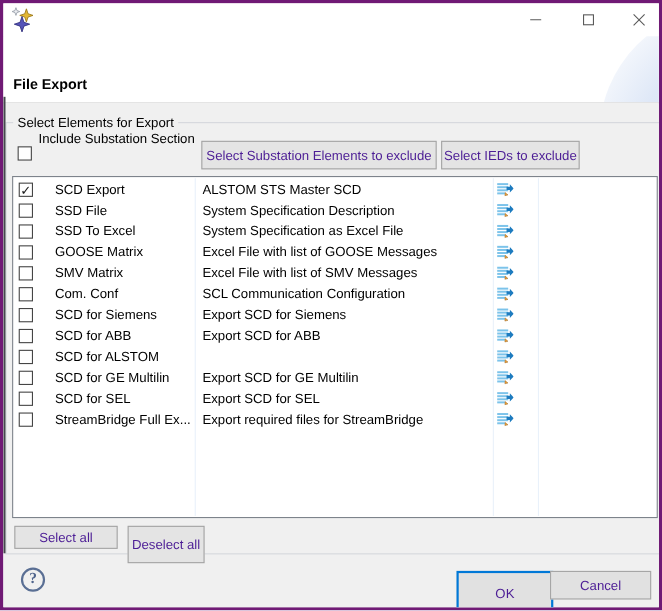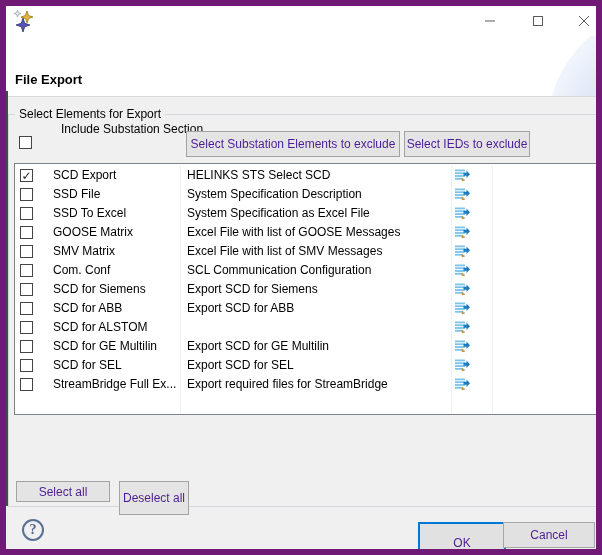--- a/index.html
+++ b/index.html
@@ -1,19 +1,19 @@
 <!DOCTYPE html>
 <html><head>
 <meta charset="utf-8">
 <style>
   html,body{margin:0;padding:0;background:#ffffff;}
   *{box-sizing:border-box;}
   .window{
     position:relative;width:602px;height:555px;
-    border:6px solid #701a75;background:#ffffff;overflow:hidden;
+    border:3px solid #701a75;background:#ffffff;overflow:hidden;
     font-family:"Liberation Sans","DejaVu Sans",sans-serif;font-size:12px;color:#000;
   }
   
   .titlebar{position:absolute;left:0;top:0;width:100%;height:30px;background:#ffffff;}
   .app-icon{position:absolute;left:6px;top:3px;width:24px;height:24px;}
   .winbtn{position:absolute;top:0;width:30px;height:30px;display:flex;align-items:center;justify-content:center;cursor:default;}
   .winbtn svg{display:block;}
   .btn-min{left:469px;} .btn-max{left:517px;} .btn-close{left:563px;}
   
   .banner{position:absolute;left:0;top:30px;width:100%;height:60px;background:#fff;overflow:hidden;}
@@ -27,30 +27,30 @@
   .body{position:absolute;left:0;top:91px;width:100%;height:464px;background:#f0f0f0;}
   .edge-artifact{position:absolute;left:0;top:85px;width:2px;height:415px;background:#45484d;z-index:5;}
   
   .group{position:absolute;left:2px;top:108px;width:596px;height:393px;border:1px solid #d4d7dc;}
   .group-label{position:absolute;left:6px;top:-8px;background:#f0f0f0;padding:0 4px;white-space:nowrap;}
   
   .cb{display:inline-block;width:13px;height:13px;border:1px solid #454545;background:#fff;
       text-align:center;line-height:12px;font-size:12px;color:#1b1b1b;}
   .cb.checked::after{content:"\2713";}
   .include-cb{position:absolute;left:10px;top:21px;}
-  .include-label{position:absolute;left:29px;top:7px;line-height:14px;white-space:nowrap;margin-left:23px;}
+  .include-label{position:absolute;left:29px;top:7px;line-height:14px;white-space:nowrap;}
   .push{
     background:#e4e4e4;border:1px solid #a3a3a3;color:#4c1d95;
     font-family:"Liberation Sans","DejaVu Sans",sans-serif;font-size:12px;
     display:flex;align-items:center;justify-content:center;white-space:nowrap;cursor:default;
   }
   .btn-excl-sub{position:absolute;left:177px;top:16px;width:214px;height:26px;}
   .btn-excl-ied{position:absolute;left:395px;top:16px;width:126px;height:26px;}
   
-  .etable{position:absolute;left:5px;top:48px;width:587px;height:252px;background:#fff;border:1px solid #7d838b;overflow:hidden;}
+  .etable{position:absolute;left:5px;top:48px;width:587px;height:311px;background:#fff;border:1px solid #7d838b;overflow:hidden;}
   .col-div{position:absolute;top:1px;bottom:1px;width:1px;background:#e9f1fa;}
   .col-div.c1{left:165px;} .col-div.c2{left:436px;} .col-div.c3{left:477px;}
   .rows{position:absolute;left:0;top:2px;width:100%;}
   .trow{position:relative;height:19px;line-height:19px;white-space:nowrap;}
   .trow .cb{position:absolute;left:5px;top:3px;}
   .cell{position:absolute;overflow:hidden;text-overflow:clip;}
   .cell.name{left:38px;width:126px;}
   .cell.desc{left:172px;width:262px;}
   .exp-icon{position:absolute;left:439px;top:1px;width:16px;height:16px;}
   
@@ -114,21 +114,21 @@
     <button class="push btn-excl-ied">Select IEDs to exclude</button>
 
     <div class="etable">
       <div class="col-div c1"></div>
       <div class="col-div c2"></div>
       <div class="col-div c3"></div>
       <div class="rows" id="rows">
   <div class="trow">
     <span class="cb checked"></span>
     <span class="cell name">SCD Export</span>
-    <span class="cell desc">HELINKS STS Select SCD</span>
+    <span class="cell desc">ALSTOM STS Master SCD</span>
     <span class="exp-icon">
       <svg width="16" height="16" viewBox="0 0 16 16">
         <rect x="1" y="2.5" width="10" height="1.8" fill="#7cc3ea"></rect>
         <rect x="1" y="5.3" width="10" height="1.8" fill="#7cc3ea"></rect>
         <rect x="1" y="8.1" width="10" height="1.8" fill="#7cc3ea"></rect>
         <rect x="1" y="10.9" width="7" height="1.8" fill="#7cc3ea"></rect>
         <path d="M9.5,5.8 L12.5,5.8 L12.5,3.6 L16,7.3 L12.5,11 L12.5,8.8 L9.5,8.8 Z" fill="#1d7bbf"></path>
         <path d="M8.2,11 L10.8,13.2 L8,13.9 Z" fill="#f0a23c" stroke="#8a5a14" stroke-width="0.4"></path>
       </svg>
     </span>

